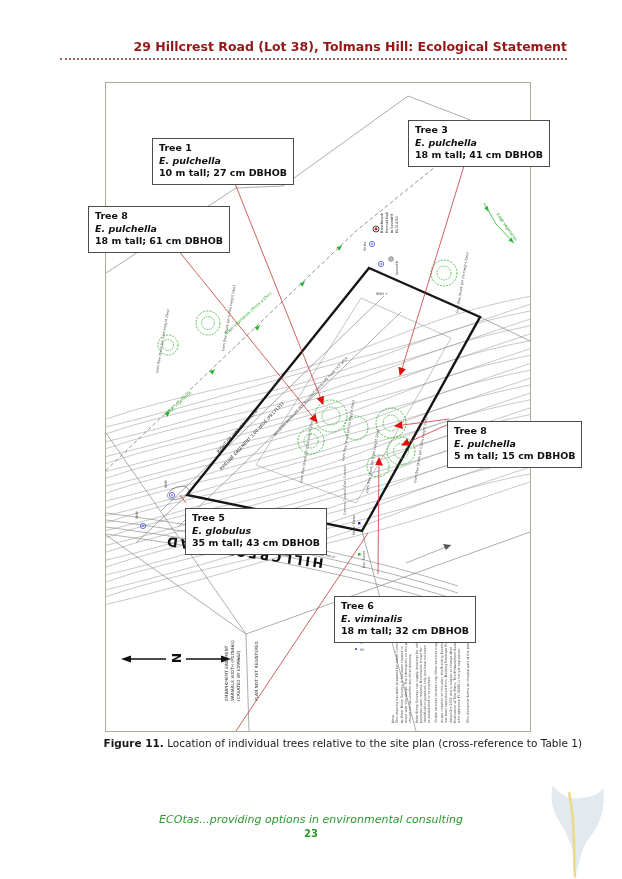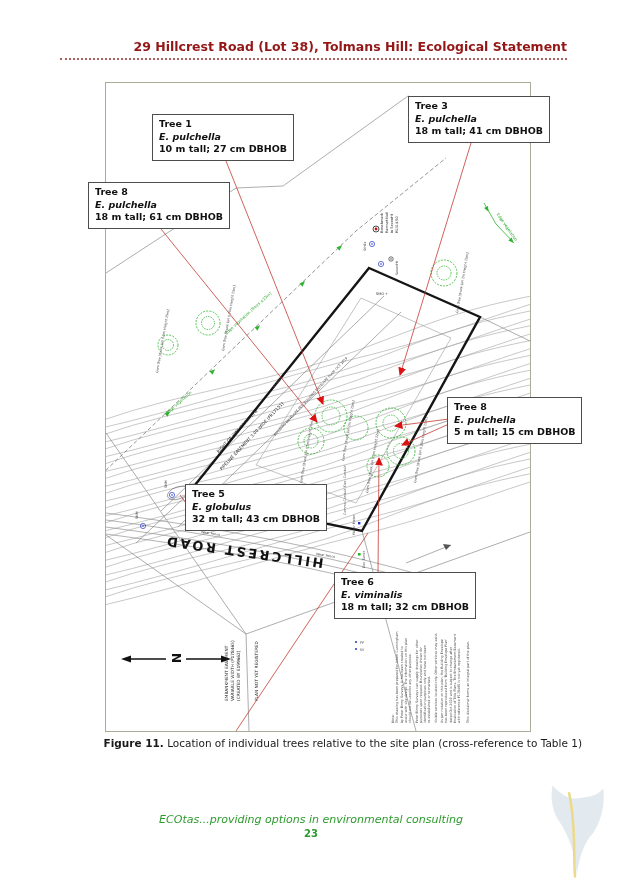--- a/index.html
+++ b/index.html
@@ -9,21 +9,21 @@
   .hdr{position:absolute;left:60px;right:55px;top:39px;text-align:right;
        font-weight:bold;font-size:12.5px;color:#941717;
        border-bottom:2px dotted #a85f5f;padding-bottom:4px;}
   
   .frame{position:absolute;left:105px;top:82px;width:424px;height:648px;
          border:1px solid #a7ae97;background:#fff;}
   .frame svg{display:block;overflow:hidden;}
   
   .tb{position:absolute;background:#fff;border:1.5px solid #4d4d4d;
       padding:3px 6px 4px 6px;font-weight:bold;font-size:9.5px;line-height:1.32;
-      white-space:nowrap;z-index:5;color:#111;}
+      white-space:nowrap;z-index:5;color:#111;margin-top:24px;}
   .tb .sp{font-style:italic;}
   #tb1{left:152px;top:114px}#tb2{left:88px;top:182px}#tb3{left:408px;top:96px}
   #tb4{left:447px;top:397px}#tb5{left:185px;top:484px}#tb6{left:334px;top:572px}
   
   .cap{position:absolute;left:40px;right:40px;top:737px;text-align:right;
        font-size:10.5px;color:#1a1a1a;}
   .cap b{font-weight:bold;}
   
   .foot1{position:absolute;left:0;right:0;top:813px;text-align:center;
          color:#2d9a2d;font-weight:normal;font-style:italic;font-size:11px;}
@@ -291,21 +291,21 @@
   <div>18 m tall; 41 cm DBHOB</div>
 </div>
 <div class="tb" id="tb4">
   <div>Tree 8</div>
   <div class="sp">E. pulchella</div>
   <div>5 m tall; 15 cm DBHOB</div>
 </div>
 <div class="tb" id="tb5">
   <div>Tree 5</div>
   <div class="sp">E. globulus</div>
-  <div>32 m tall; 43 cm DBHOB</div>
+  <div>35 m tall; 43 cm DBHOB</div>
 </div>
 <div class="tb" id="tb6">
   <div>Tree 6</div>
   <div class="sp">E. viminalis</div>
   <div>18 m tall; 32 cm DBHOB</div>
 </div>
 
 <div class="cap">
   <b>Figure 11.</b>
   <span>Location of individual trees relative to the site plan (cross-reference to Table 1)</span>

